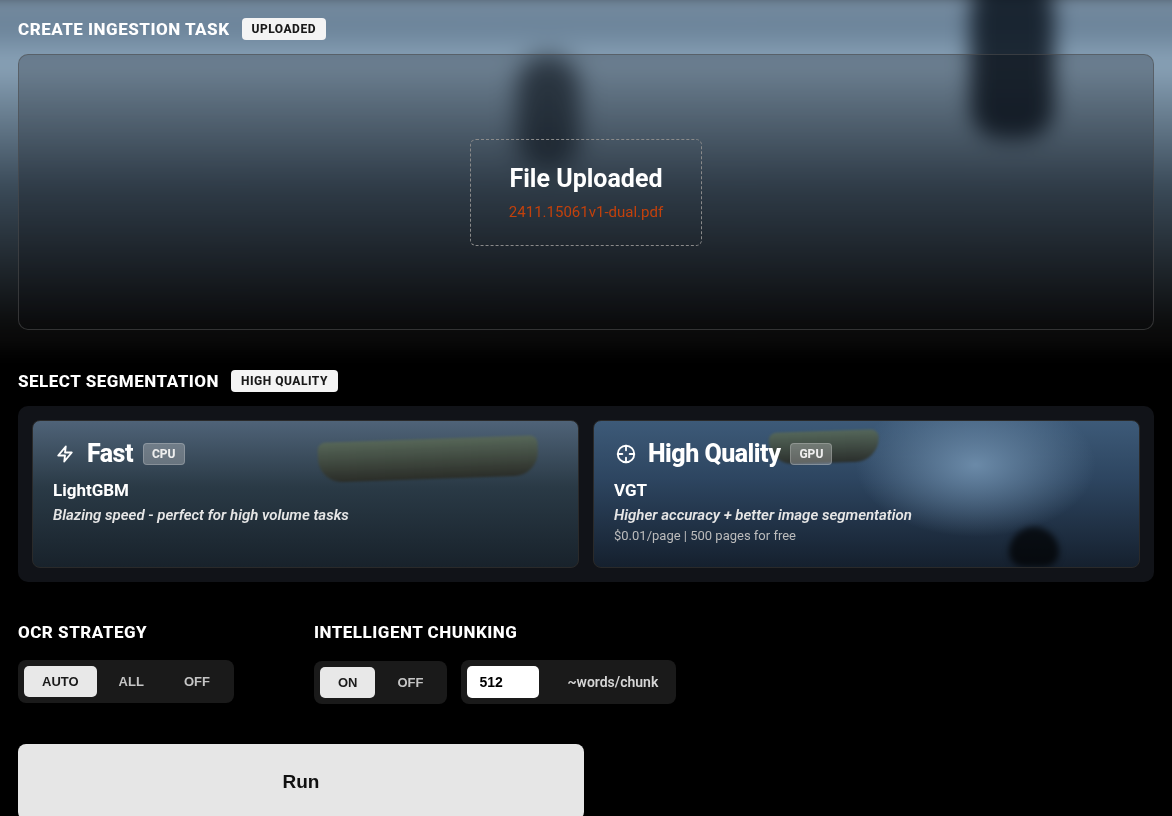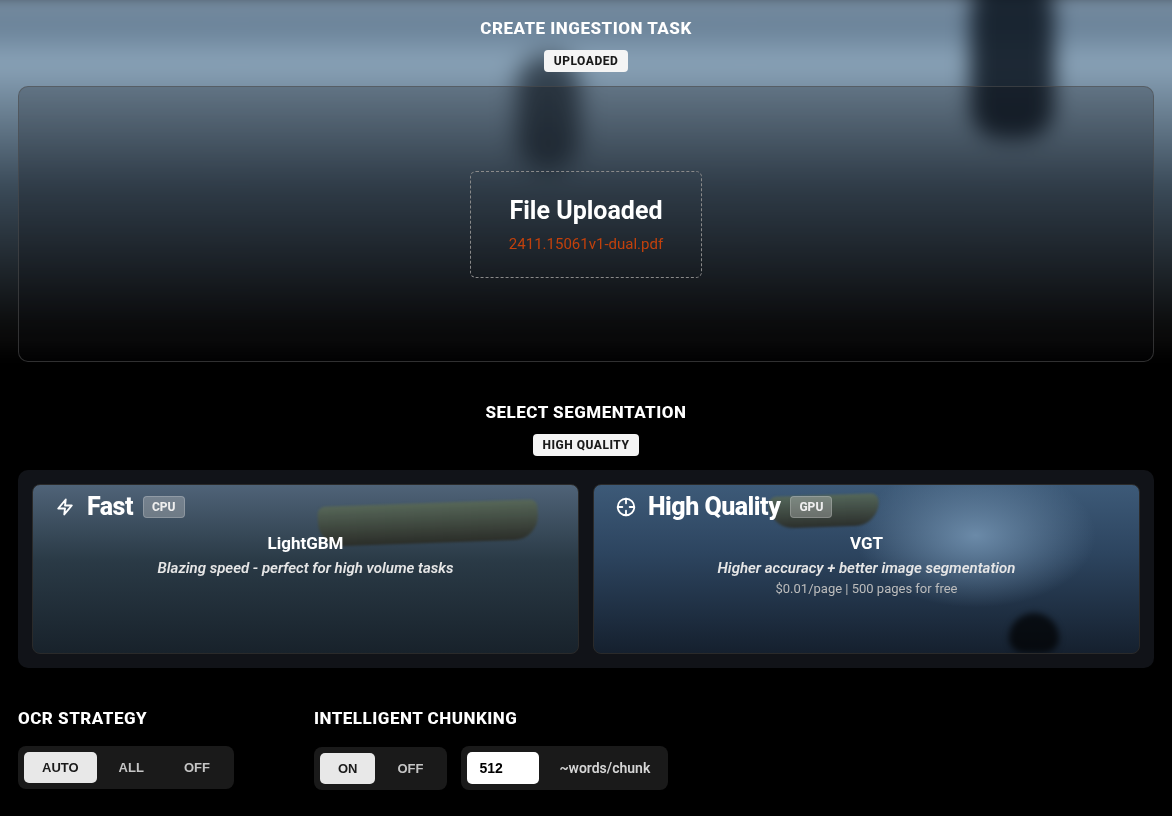--- a/index.html
+++ b/index.html
@@ -52,21 +52,20 @@
       padding: 18px;
       z-index: 1;
     }
 
     
     .section-header {
       display: flex;
       align-items: center;
       gap: 12px;
       margin-bottom: 14px;
-      flex-direction: column;
     }
     .section-title {
       font-size: 17px;
       font-weight: 800;
       letter-spacing: 0.5px;
     }
     .badge-white {
       background: #f4f4f4;
       color: #1a1a1a;
       font-size: 12px;
@@ -109,28 +108,27 @@
     }
     .seg-panel {
       border-radius: 10px;
       background: #111318;
       padding: 14px;
       display: flex;
       gap: 14px;
     }
     .seg-card {
       flex: 1;
-      height: 170px;
+      height: 148px;
       border-radius: 8px;
-      padding: 7px 20px;
+      padding: 18px 20px;
       cursor: pointer;
       position: relative;
       overflow: hidden;
       border: 1px solid #2a2a2a;
-      text-align: center;
     }
     .seg-card.fast {
       background: linear-gradient(180deg, #4f6378 0%, #2a3a46 45%, #18222b 100%);
     }
     .seg-card.hq {
       background:
         radial-gradient(ellipse 200px 120px at 70% 30%, #6b8aa8 0%, transparent 60%),
         linear-gradient(180deg, #3d5a78 0%, #2d4560 40%, #15202e 100%);
     }
     
@@ -238,21 +236,21 @@
       display: inline-flex;
       gap: 14px;
       align-items: center;
     }
     .chunk-input-wrap {
       display: inline-flex;
       align-items: center;
       background: #1a1a1a;
       border-radius: 8px;
       padding: 6px;
-      gap: 20px;
+      gap: 28px;
     }
     .chunk-input {
       width: 72px;
       padding: 8px 12px;
       border-radius: 5px;
       border: none;
       background: #fff;
       color: #000;
       font-size: 14px;
       font-weight: 700;

